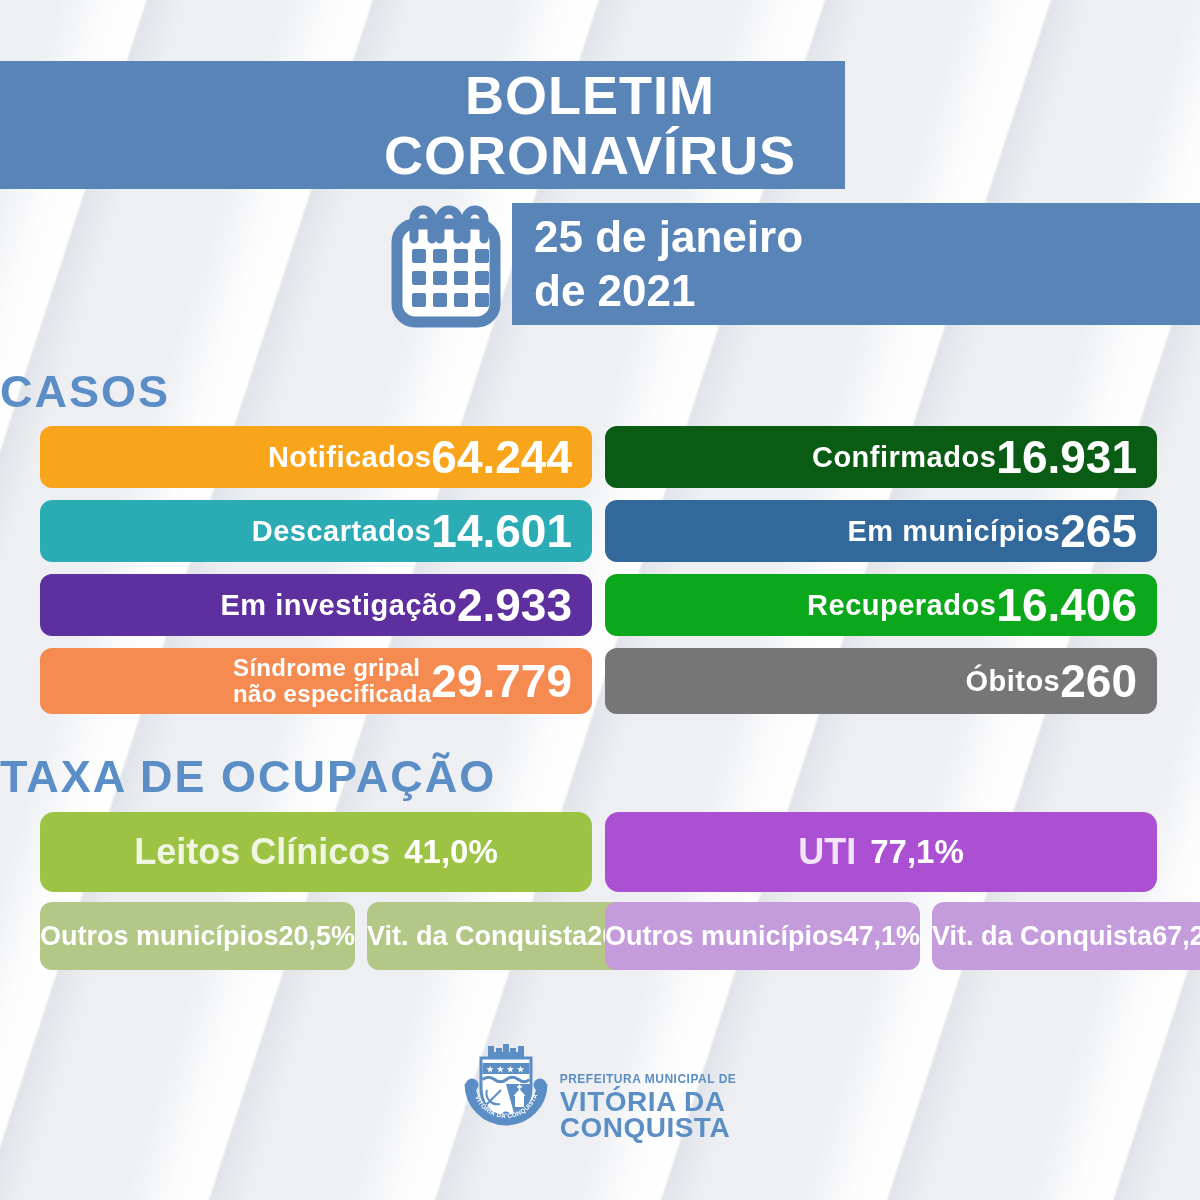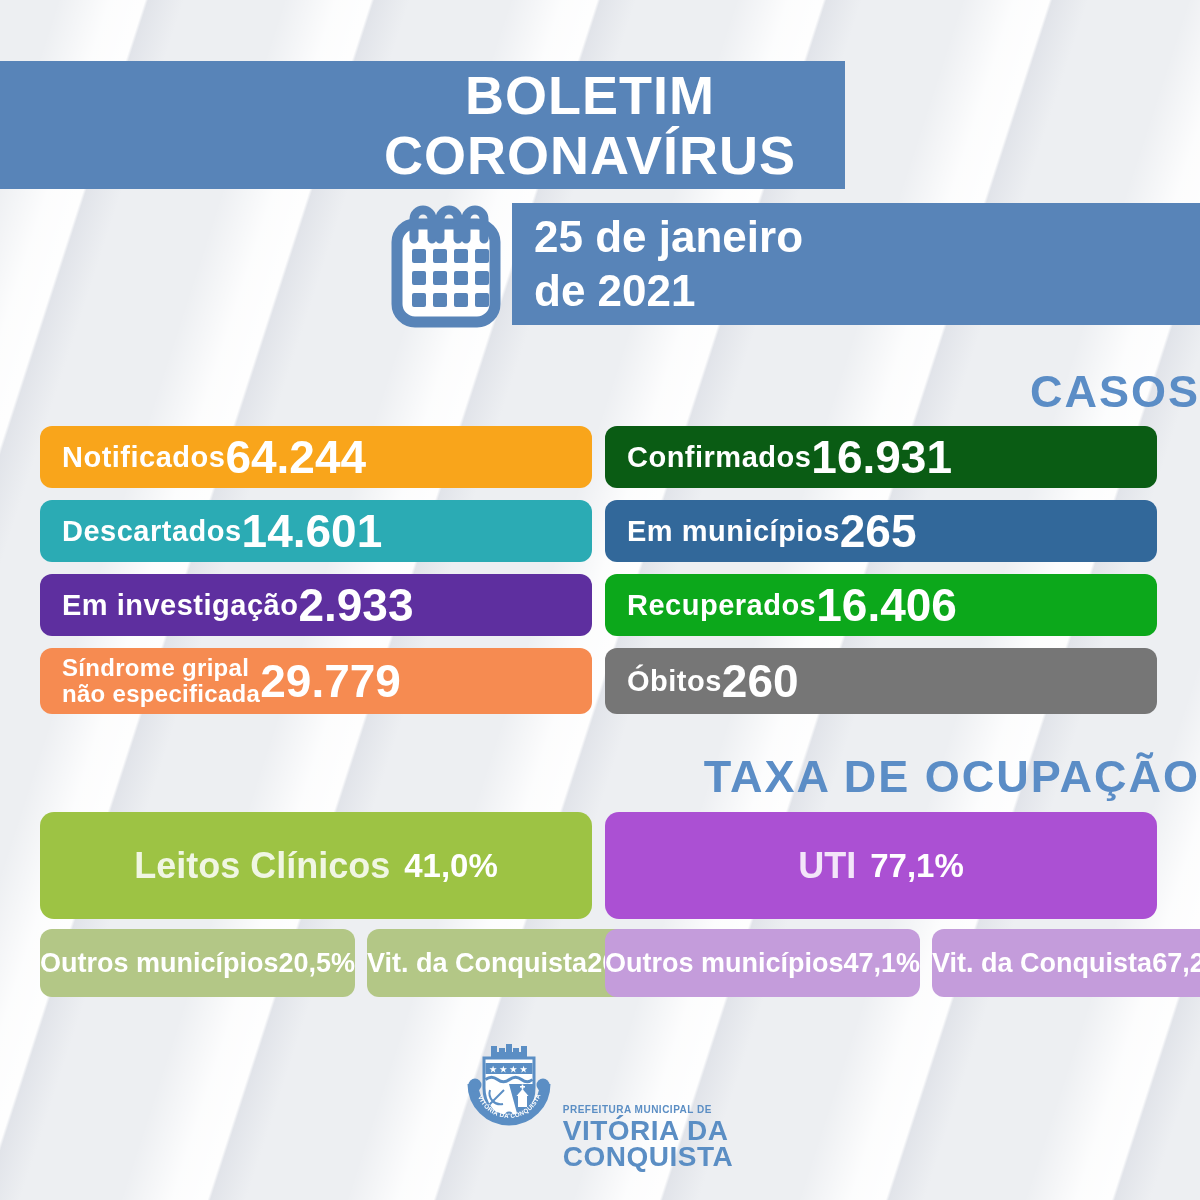--- a/index.html
+++ b/index.html
@@ -31,65 +31,65 @@
   .calendar svg { display:block; }
 
   .date-band {
     position:absolute; left:512px; top:203px; width:812px; height:122px;
     display:flex; flex-direction:column; justify-content:center;
     padding-left:22px; color:#fff;
   }
   .date-band .line { font-size:44px; line-height:54px; }
 
   .section-heading {
-    position:absolute; left:0; width:1200px; text-align:right;
+    position:absolute; left:0; width:1200px; text-align:left;
     font-size:45px; letter-spacing:2px;
   }
   #casos-heading { top:366px; }
   #taxa-heading  { top:751px; }
 
   .cases-grid {
     position:absolute; left:40px; top:426px;
     display:grid; grid-template-columns:552px 552px;
     grid-template-rows:62px 62px 62px 66px;
     column-gap:13px; row-gap:12px; grid-auto-flow:column;
   }
   .stat-card {
     border-radius:12px; color:#fff;
-    display:flex; align-items:center; justify-content:flex-start;
+    display:flex; align-items:center; justify-content:flex-end;
     padding:0 20px 0 22px;
   }
   .stat-label { font-size:29px; letter-spacing:.5px; white-space:nowrap; }
   .stat-label.two-line { font-size:24px; line-height:26px; letter-spacing:.3px; }
   .stat-value { font-size:46px; }
 
   .occ-grid {
     position:absolute; left:40px; top:812px;
     display:grid; grid-template-columns:552px 552px; column-gap:13px;
   }
   .occ-big {
-    height:107px; border-radius:14px; color:#fff;
+    height:80px; border-radius:14px; color:#fff;
     display:flex; align-items:center; justify-content:center; gap:14px;
   }
   .occ-label { font-size:36px; color:rgba(255,255,255,.85); white-space:nowrap; }
   .occ-value { font-size:33px; }
   .occ-subrow { display:flex; gap:12px; margin-top:10px; }
   .occ-sub {
     flex:1; height:68px; border-radius:12px; color:#fff;
     display:flex; flex-direction:row; align-items:center; justify-content:center;
     font-size:27px; line-height:30px; white-space:nowrap;
   }
 
   .footer {
     position:absolute; left:0; top:1044px; width:1200px;
     display:flex; justify-content:center; align-items:flex-start; gap:12px;
   }
   .crest { width:84px; height:98px; }
   .org { margin-top:28px; }
-  .org-small { font-size:10px; letter-spacing:.5px;margin-top:32px; }
+  .org-small { font-size:12px; letter-spacing:.5px; }
   .org-big { font-size:28px; line-height:26px; letter-spacing:.5px; }
   .org-big.first { margin-top:3px; }
 </style>
 </head>
 <body>
 
 <div class="canvas">
 
   <div class="title-band" style="background-color: rgb(88, 132, 184);">
     <div class="line">BOLETIM</div>

